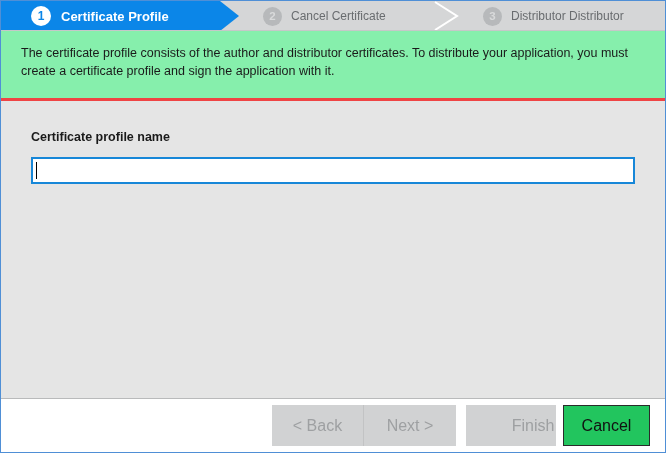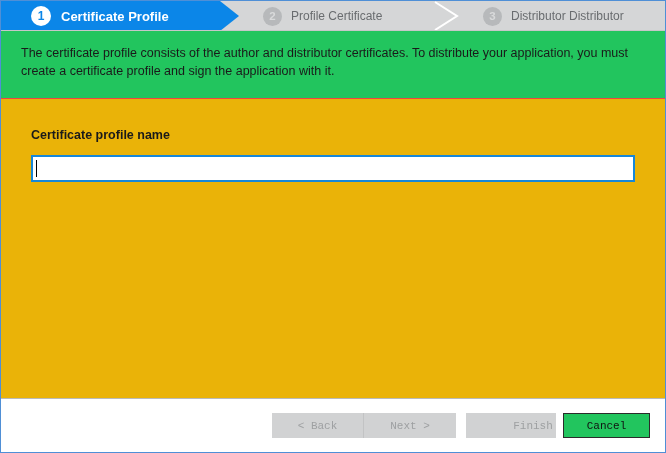--- a/index.html
+++ b/index.html
@@ -65,32 +65,32 @@
   .step-3 { left: 482px; }
   .circle-inactive {
     width: 19px; height: 19px;
     background: #b7b9bb; color: #d9dadb; font-size: 11.5px;
   }
   .label-inactive { color: #696c6f; font-size: 12px; margin-left: 9px; }
   .chev { position: absolute; left: 431px; top: 0; }
 
   
   .desc-area {
-    background: #22c55e; height: 67px; flex: 0 0 67px;
+    background: #86efac; height: 67px; flex: 0 0 67px;
     padding: 13px 4px 0 20px;
   }
   .desc-text {
     font-size: 12.5px; line-height: 1.45; color: #1a1a1a;
     max-width: 622px;
   }
 
   
   .content {
-    background: #eab308; flex: 1 1 auto;
-    border-top: 1px solid #ef4444;
+    background: #e5e5e5; flex: 1 1 auto;
+    border-top: 3px solid #ef4444;
   }
   .field-label {
     margin: 29px 0 0 30px;
     font-size: 12.5px; font-weight: bold; color: #1a1a1a;
   }
   .input-wrap {
     position: relative;
     margin: 13px 0 0 30px;
     width: 604px; height: 27px;
   }
@@ -106,22 +106,22 @@
   }
 
   
   .footer {
     background: #ffffff; height: 54px; flex: 0 0 54px;
     border-top: 1px solid #b9babb;
     display: flex; align-items: center; justify-content: flex-end;
     padding-right: 15px;
   }
   .btn {
-    height: 25px; font-size: 11px;
-    font-family: Liberation Mono, monospace;
+    height: 41px; font-size: 16px;
+    font-family: Liberation Sans, sans-serif;
     border: none; cursor: default;
   }
   .btn-disabled { background: #d1d2d3; color: #9ea0a2; }
   .btn-back { width: 92px; border-right: 1px solid #c2c3c4; }
   .btn-next { width: 92px; }
   .btn-finish { width: 90px; margin-left: 10px; padding-left: 44px; }
   .btn-cancel {
     width: 87px; margin-left: 7px;
     background: #22c55e; color: #111111;
     border: 1px solid #2b2b2b;
@@ -133,21 +133,21 @@
 <div class="window">
 
 
   <div class="steps">
     <div class="step step-active">
       <span class="circle circle-active">1</span>
       <span class="label-active">Certificate Profile</span>
     </div>
     <div class="step step-2">
       <span class="circle circle-inactive">2</span>
-      <span class="label-inactive">Profile Certificate</span>
+      <span class="label-inactive">Cancel Certificate</span>
     </div>
     <svg class="chev" width="28" height="30">
       <polyline points="3,1 25,15 3,29" fill="none" stroke="#ffffff" stroke-width="2"></polyline>
     </svg>
     <div class="step step-3">
       <span class="circle circle-inactive">3</span>
       <span class="label-inactive">Distributor Distributor</span>
     </div>
   </div>
 

